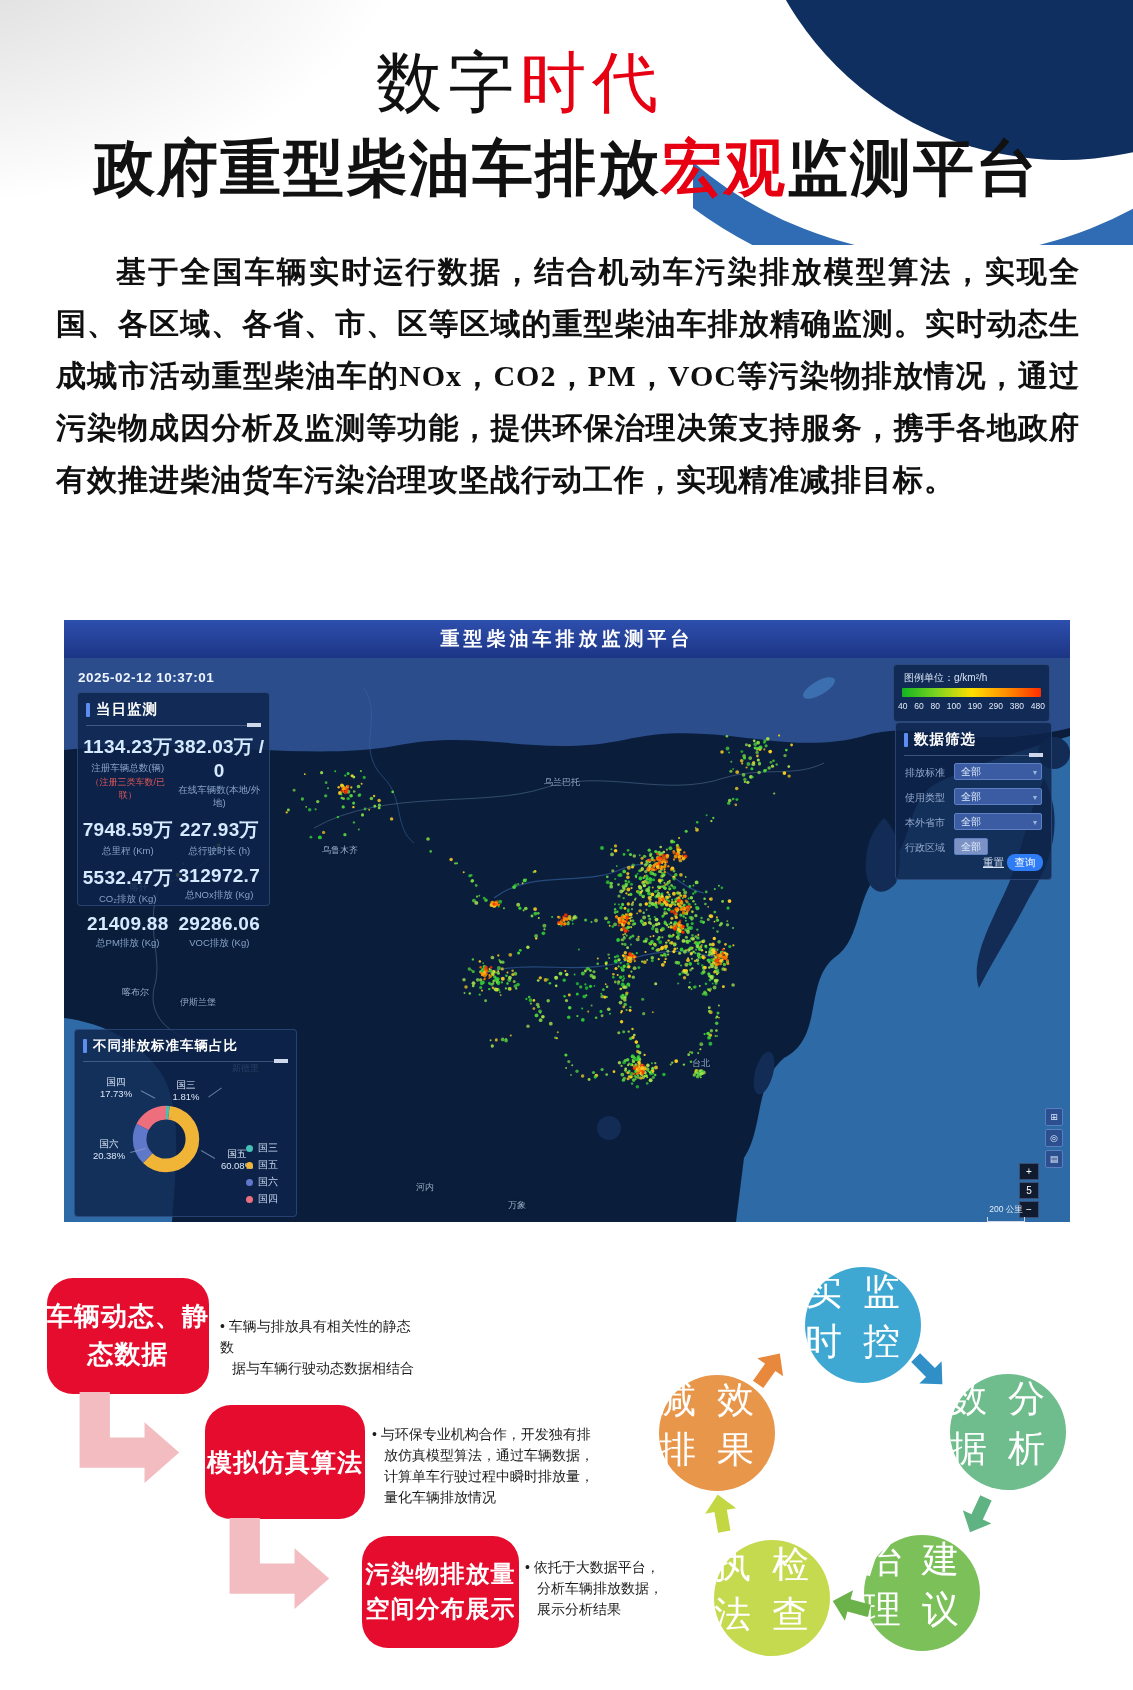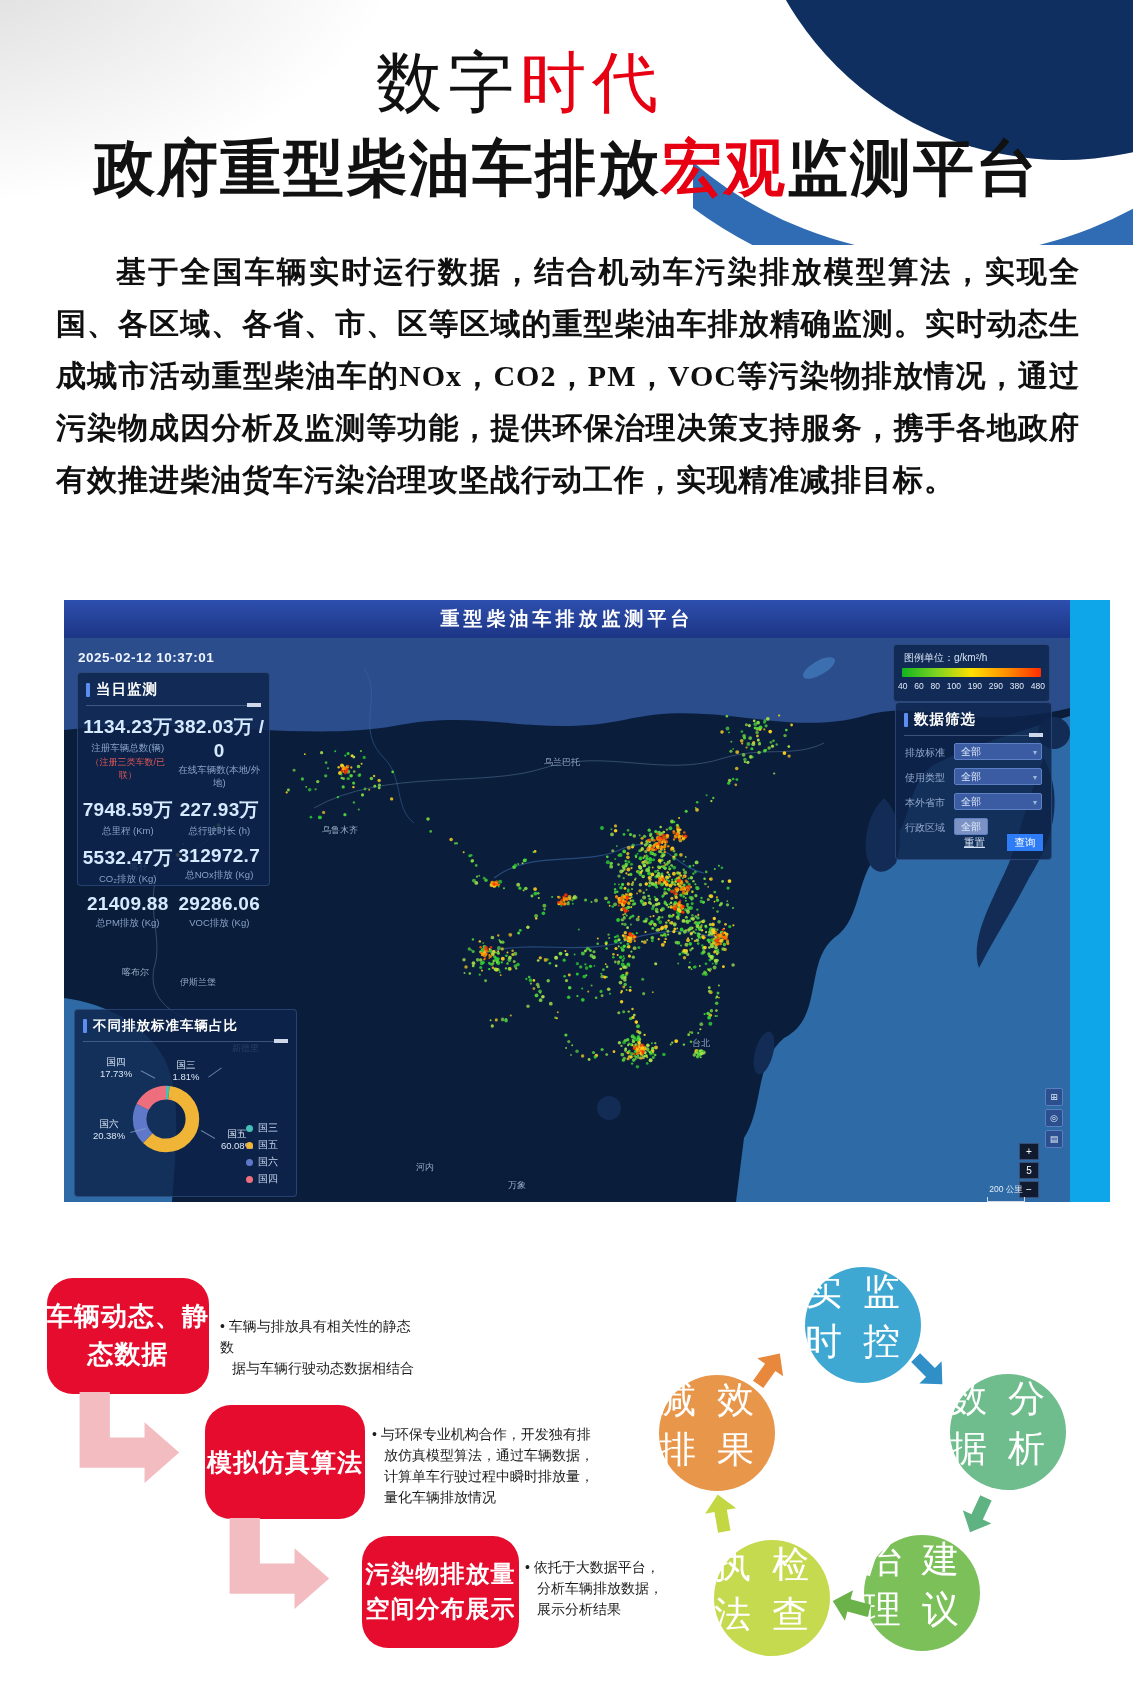--- a/index.html
+++ b/index.html
@@ -24,21 +24,21 @@
           letter-spacing:6px;color:#111;}
   .title2{top:128px;left:0;width:1133px;text-align:center;font-weight:900;font-size:61px;
           letter-spacing:2px;color:#111;white-space:nowrap;}
 
   
   .para{top:246px;left:56px;width:1024px;font-family:"Liberation Serif","DejaVu Serif",serif;
         font-weight:700;font-size:30px;line-height:52px;color:#101010;text-align:justify;
         text-indent:2em;letter-spacing:1px;}
 
   
-  .dash{top:600px;left:64px;width:1006px;height:602px;background:#0ea5e9;padding-left:40px;}
+  .dash{top:620px;left:64px;width:1006px;height:602px;background:#0ea5e9;}
   .dash-header{position:absolute;top:0;left:0;width:1006px;height:38px;
         background:linear-gradient(180deg,#2e4fae,#1c3585);display:flex;align-items:center;justify-content:center;}
   .dash-title{color:#fff;font-size:19px;font-weight:700;letter-spacing:4px;}
   .mapwrap{position:absolute;top:38px;left:0;width:1006px;height:564px;overflow:hidden;background:#0a1e3c;}
   .maplabel{position:absolute;font-size:9px;color:#a9bcd6;opacity:.9;white-space:nowrap;text-shadow:0 0 3px #06152e;}
   .timestamp{position:absolute;top:12px;left:14px;color:#eef4ff;font-size:13.5px;font-weight:700;letter-spacing:.5px;}
 
   .panel{position:absolute;background:rgba(13,35,75,0.82);border:1px solid rgba(110,150,220,0.28);border-radius:4px;}
   .phead{display:flex;align-items:center;gap:6px;padding:7px 8px 4px 8px;}
   .pbar{width:4px;height:14px;background:#5d8df0;border-radius:1px;}
@@ -60,23 +60,23 @@
   .legticks span{font-size:8.5px;color:#e2eaf6;}
 
   
   .filter{left:831px;top:64px;width:155px;height:156px;}
   .frow{position:absolute;left:0;width:155px;height:18px;}
   .flabel{position:absolute;left:9px;top:3px;font-size:10px;color:#93a9cc;}
   .fselect{position:absolute;left:58px;top:0;width:88px;height:17px;background:#3b5ca2;border:1px solid #5d80c4;
            border-radius:2px;color:#dce8fa;font-size:10px;line-height:16px;padding-left:6px;box-sizing:border-box;}
   .fselect .chev{position:absolute;right:4px;top:1px;font-size:8px;color:#9fb6de;}
   .fsmall{width:34px !important;background:#7d92c4;}
-  .fbtns{position:absolute;right:8px;bottom:8px;display:flex;align-items:center;gap:22px;}
+  .fbtns{position:absolute;right:8px;bottom:8px;display:flex;align-items:center;gap:3px;}
   .freset{color:#d6e2f5;font-size:10.5px;text-decoration:underline;cursor:pointer;}
-  .fquery{background:#2f7df6;color:#fff;font-size:10.5px;width:36px;height:17px;border-radius:0;
+  .fquery{background:#2f7df6;color:#fff;font-size:10.5px;width:36px;height:17px;border-radius:8px;
           display:flex;align-items:center;justify-content:center;cursor:pointer;}
 
   
   .donutpanel{left:10px;top:371px;width:221px;height:186px;}
   .co{position:absolute;font-size:9.5px;color:#dbe6f5;text-align:center;line-height:1.3;}
   .dleg{position:absolute;left:182px;display:flex;align-items:center;gap:5px;}
   .dleg .dot{width:7px;height:7px;border-radius:50%;}
   .dleg .dl{font-size:10px;color:#c7d6ee;}
   .leader{position:absolute;width:16px;height:1px;background:#8fa5c6;opacity:.7;}
 

